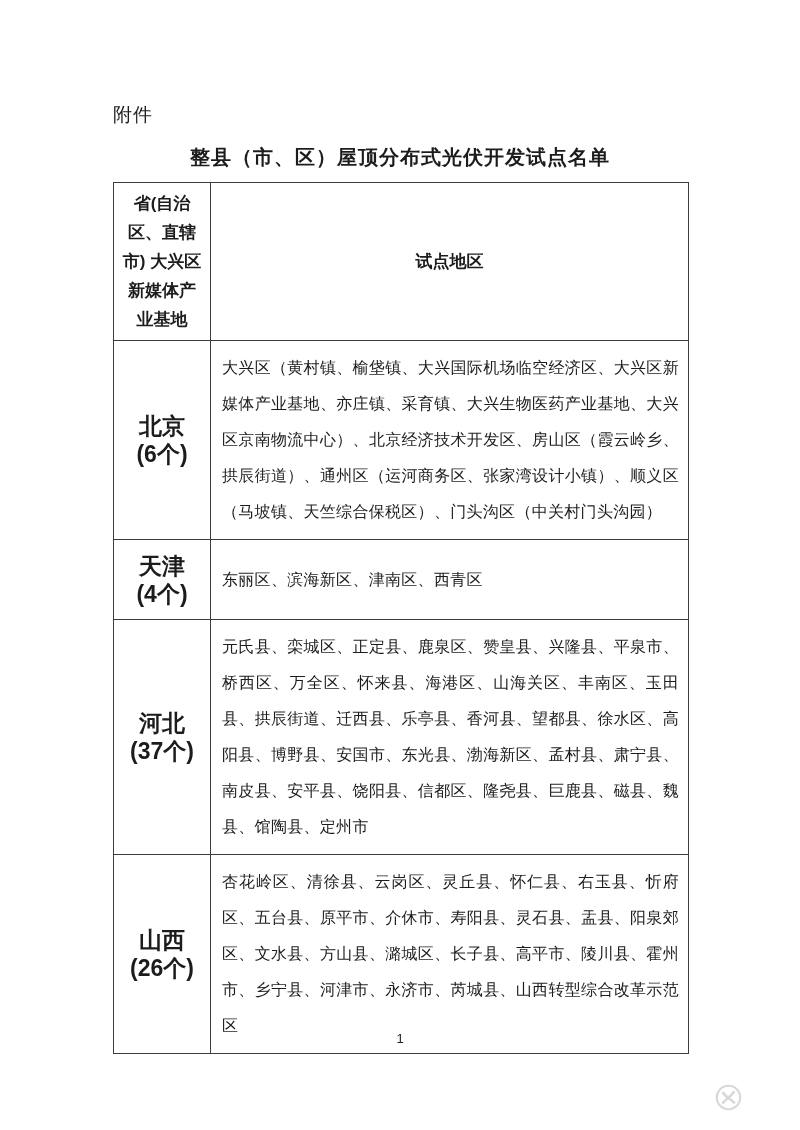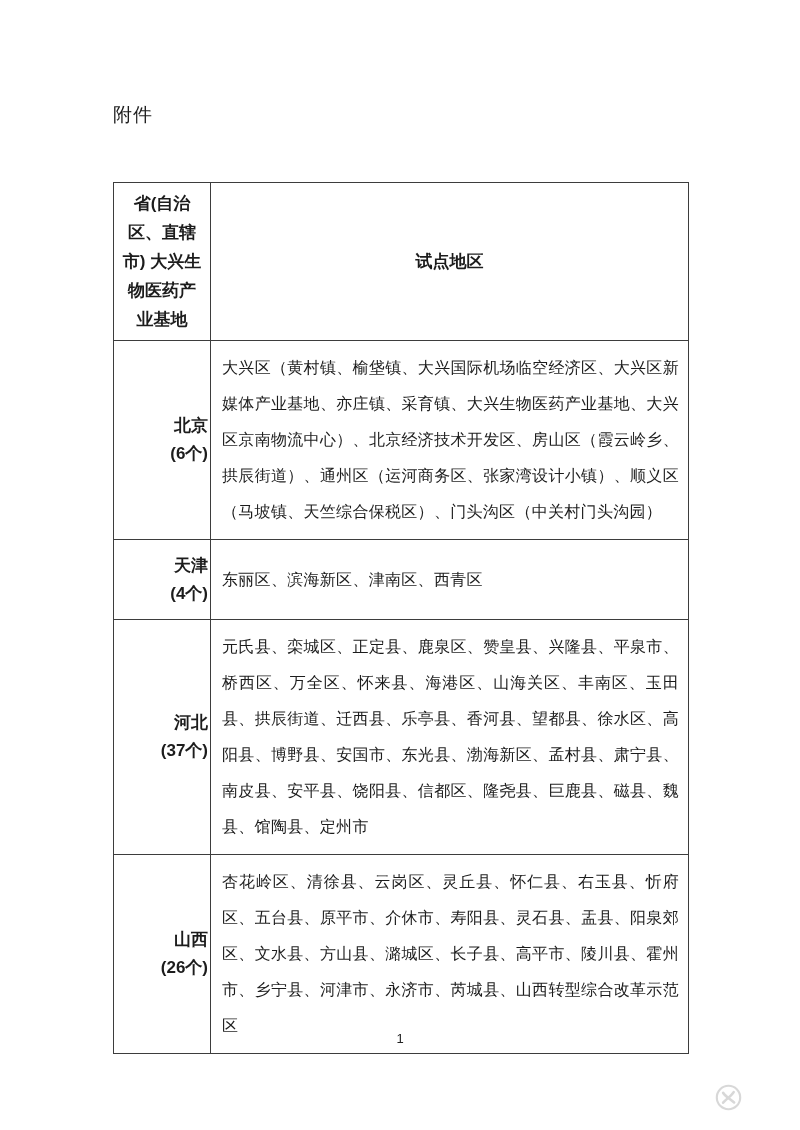--- a/index.html
+++ b/index.html
@@ -50,23 +50,23 @@
   col.c-areas { width: 478px; }
   th.hdr-cell {
     font-size: 17px;
     font-weight: bold;
     text-align: center;
     line-height: 29px;
     padding: 6px 6px;
     height: 116px;
   }
   td.province-cell {
-    text-align: right;
+    text-align: center;
     font-weight: bold;
-    font-size: 17px;
+    font-size: 23px;
     line-height: 28px;
     padding: 4px 2px;
   }
   td.areas-cell {
     font-size: 16px;
     line-height: 36px;
     padding: 9px 9px 9px 11px;
     text-align: justify;
     letter-spacing: 0.3px;
   }
@@ -100,29 +100,30 @@
   }
   .watermark svg { display: block; }
 </style>
 </head>
 <body>
 
 <div class="page">
 
   <div class="attachment-label">附件</div>
 
+  <div class="doc-title">整县（市、区）屋顶分布式光伏开发试点名单</div>
 
   <table class="doc-table">
     <colgroup>
       <col class="c-province">
       <col class="c-areas">
     </colgroup>
     <tbody>
       <tr>
-        <th class="hdr-cell">省(自治区、直辖市) 大兴生物医药产业基地</th>
+        <th class="hdr-cell">省(自治区、直辖市) 大兴区新媒体产业基地</th>
         <th class="hdr-cell">试点地区</th>
       </tr>
 
       <tr class="r-beijing">
         <td class="province-cell">
           <div>北京</div>
           <div>(6个)</div>
         </td>
         <td class="areas-cell">大兴区（黄村镇、榆垡镇、大兴国际机场临空经济区、大兴区新媒体产业基地、亦庄镇、采育镇、大兴生物医药产业基地、大兴区京南物流中心）、北京经济技术开发区、房山区（霞云岭乡、拱辰街道）、通州区（运河商务区、张家湾设计小镇）、顺义区（马坡镇、天竺综合保税区）、门头沟区（中关村门头沟园）</td>
       </tr>

